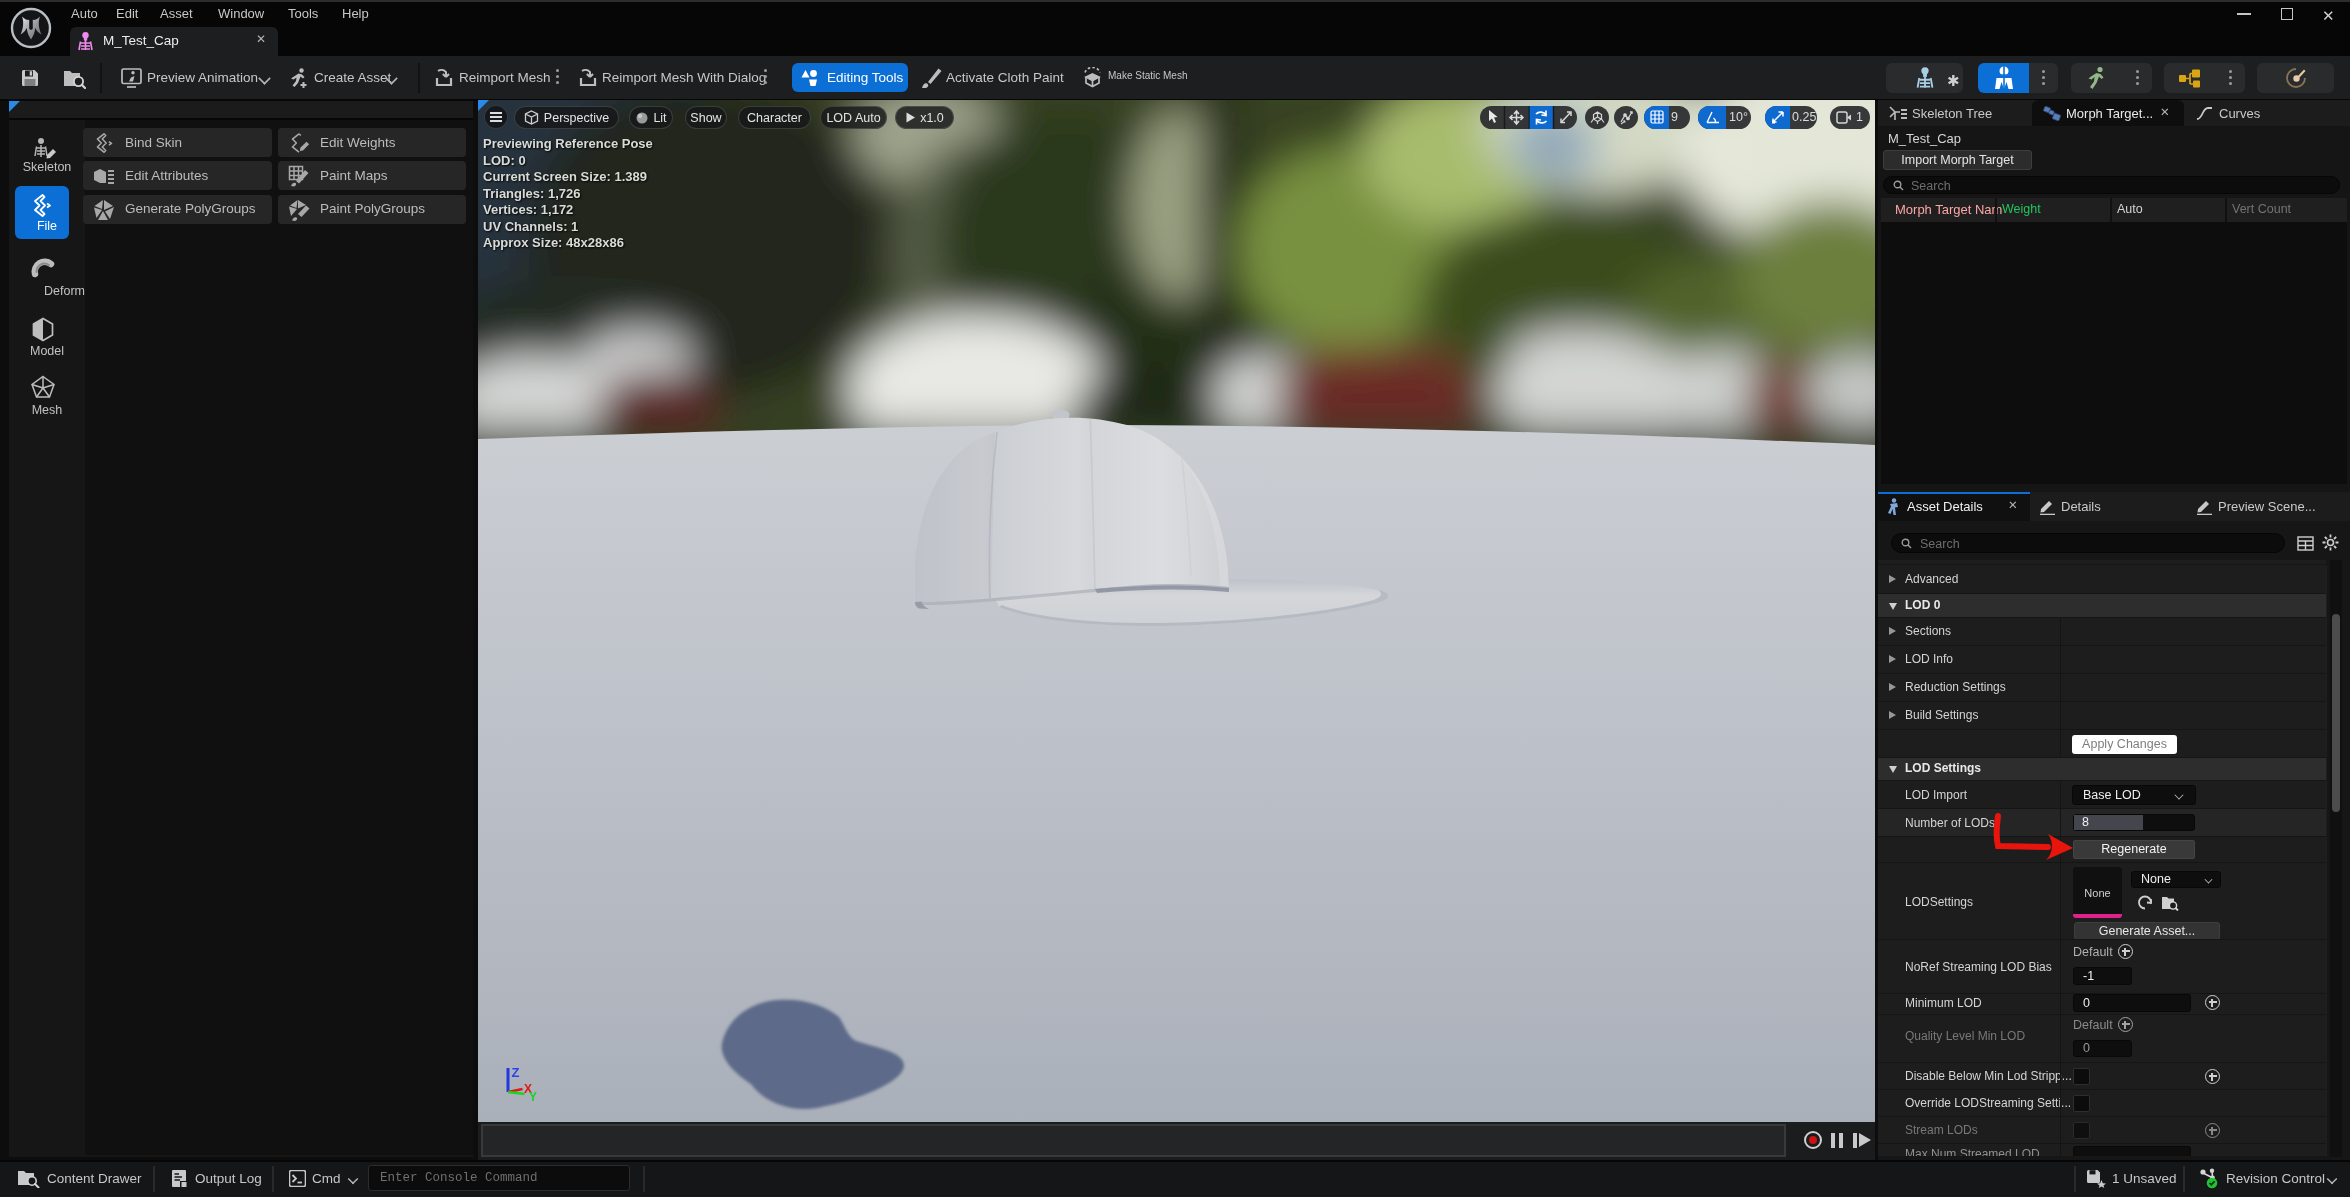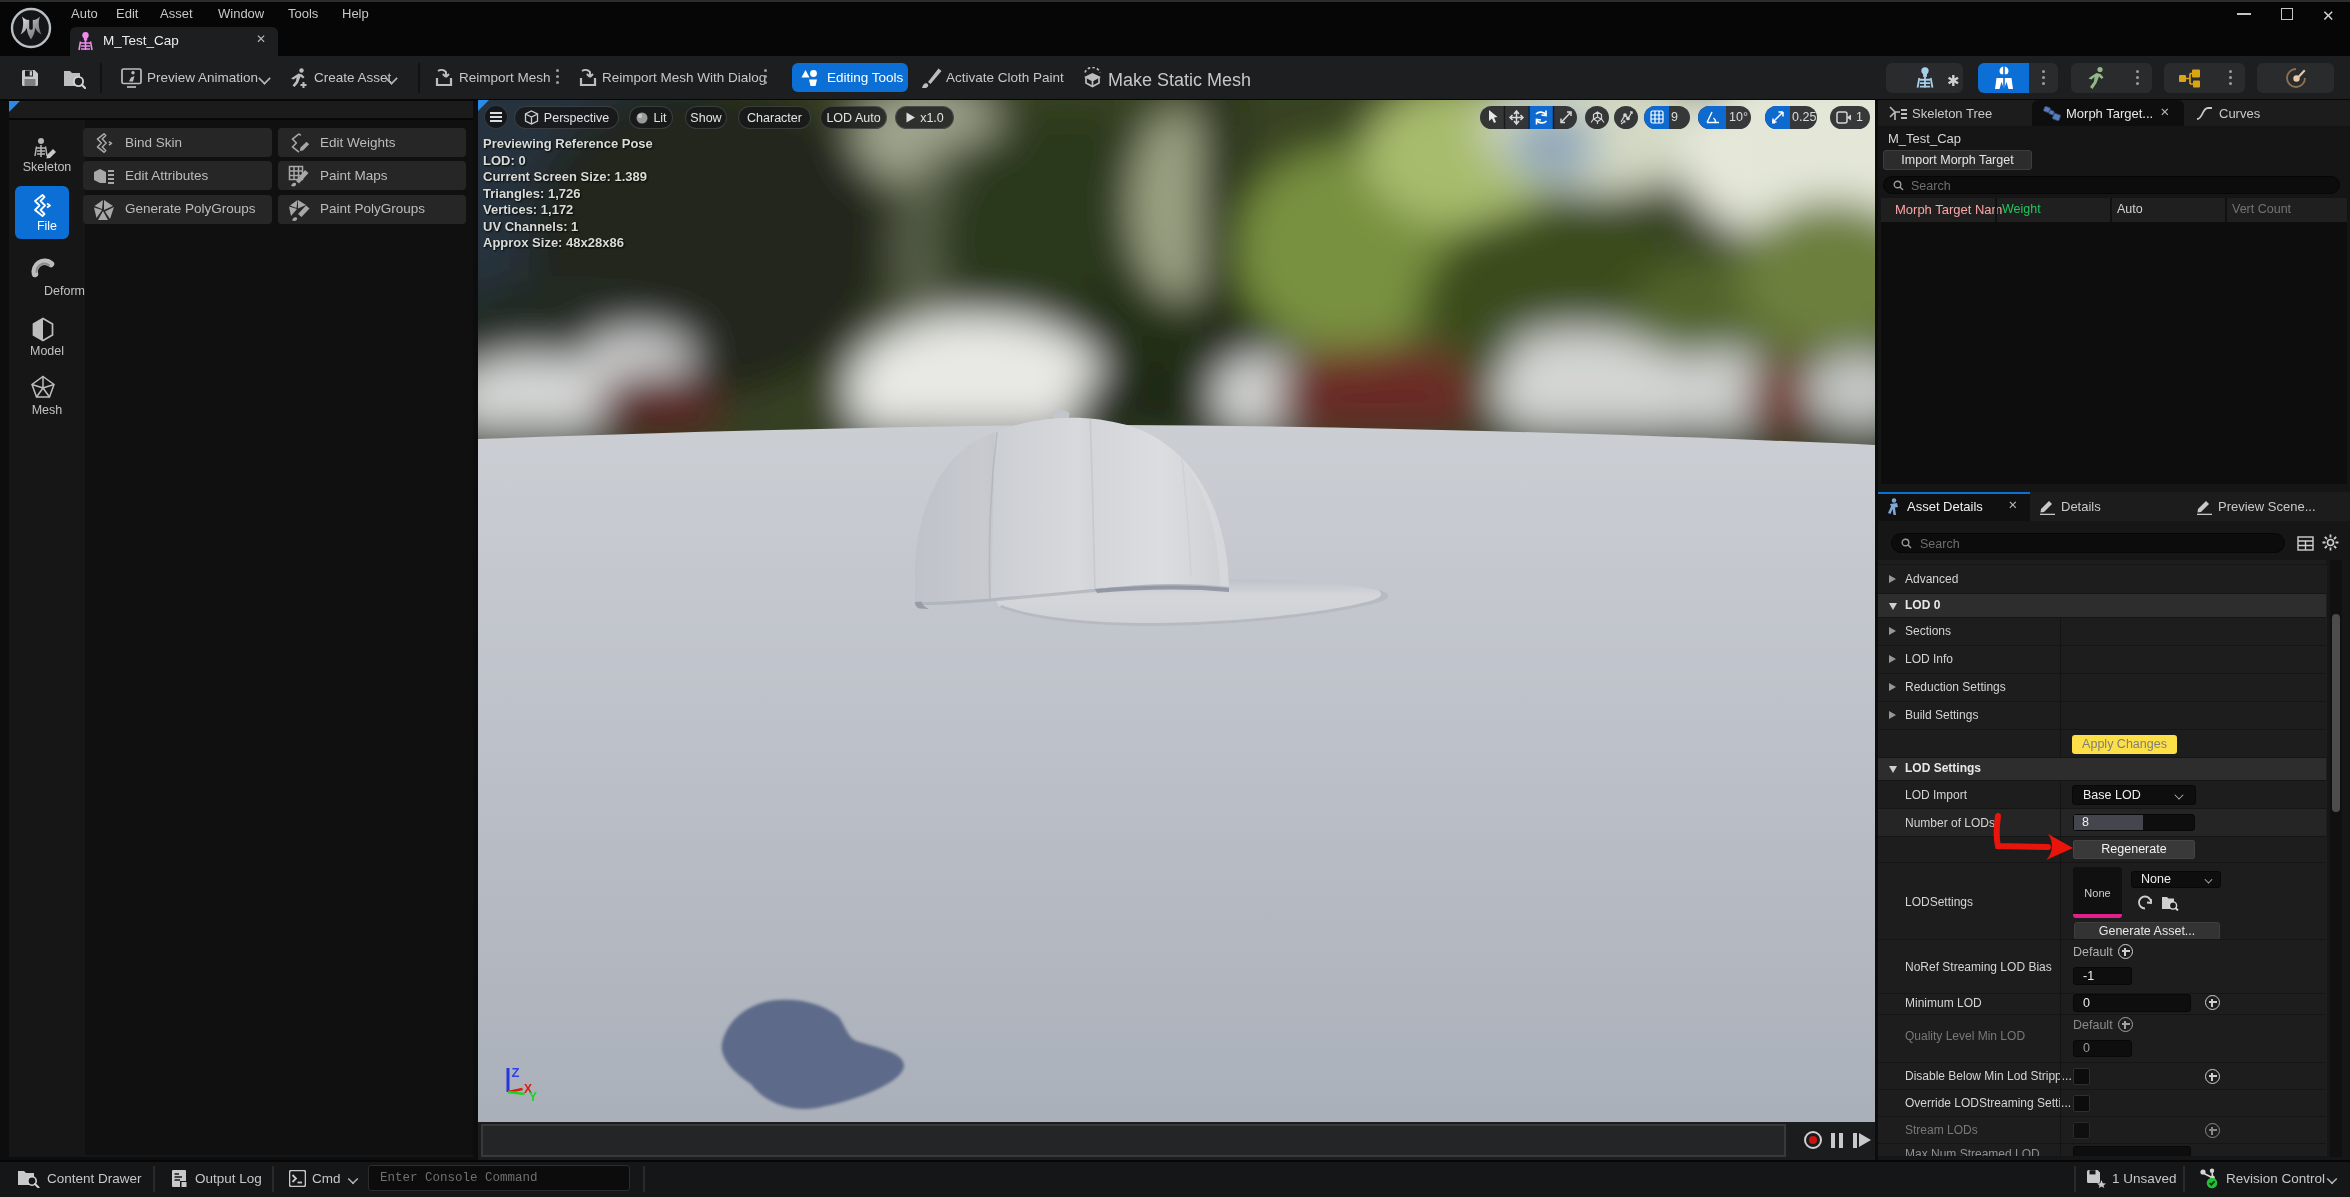--- a/index.html
+++ b/index.html
@@ -126,21 +126,21 @@
 <div class="a txt" style="left:946px;top:70px;font-size:13.5px">Activate Cloth Paint</div>
 
 <svg class="a" style="left:1081px;top:67px" width="23" height="22" viewBox="0 0 23 22">
 <g fill="none" stroke="#bdbdbd" stroke-width="1.7">
 <path d="M11.5 7 L18 10 L11.5 13.5 L5 10 Z" fill="#bdbdbd"></path>
 <path d="M5 10 L5 16 L11.5 19.5 L18 16 L18 10"></path>
 <path d="M11.5 13.5 L11.5 19.5"></path>
 <path d="M4 5.5 A8 8 0 0 1 19 5.5" stroke-dasharray="2.5 2.2"></path>
     </g>
   </svg>
-<div class="a txt" style="left:1108px;top:70px;font-size:18px">Make Static Mesh</div>
+<div class="a txt" style="left:1108px;top:70px;font-size:10px">Make Static Mesh</div>
 
 <div class="a" style="left:1886px;top:63px;width:77px;height:30px;background:#2a2b2d;border-radius:6px"></div>
 <svg class="a" style="left:1915px;top:66px" width="20" height="24" viewBox="0 0 17 21">
 <g stroke="#a8cfe8" stroke-width="1.6" fill="none">
 <circle cx="8.5" cy="4.2" r="3.2" fill="#a8cfe8" stroke="none"></circle>
 <path d="M4 12 L13 12 M4 15 L13 15 M4 18 L13 18 M8.5 9 L8.5 19"></path>
 <path d="M3.5 10.5 L2 19 M13.5 10.5 L15 19"></path>
 </g>
     <rect x="6.8" y="5.5" width="3.4" height="4" fill="#a8cfe8"></rect>
   </svg>
@@ -634,21 +634,21 @@
     <div class="rlab" style="top:6px">Reduction Settings</div>
     <div class="a" style="left:182px;top:0;width:1px;height:28px;background:#141414"></div>
   </div>
 <div class="row" style="top:702px;height:28px">
     <div class="rarr" style="top:9px"></div>
     <div class="rlab" style="top:6px">Build Settings</div>
     <div class="a" style="left:182px;top:0;width:1px;height:28px;background:#141414"></div>
   </div>
 <div class="row" style="top:730px;height:28px">
     <div class="a" style="left:182px;top:0;width:1px;height:28px;background:#141414"></div>
-<div class="a" style="left:194px;top:5px;width:105px;height:19px;background:#fde047;border-radius:3px;text-align:center;color:#7e7e7e;font-size:12.5px;line-height:19px">Apply Changes</div>
+<div class="a" style="left:194px;top:5px;width:105px;height:19px;background:#ffffff;border-radius:3px;text-align:center;color:#7e7e7e;font-size:12.5px;line-height:19px">Apply Changes</div>
   </div>
 <div class="row" style="top:758px;height:23px;background:#2d2d2d">
 <div class="a" style="left:11px;top:8px;width:0;height:0;border-top:7px solid #cfcfcf;border-left:4.5px solid transparent;border-right:4.5px solid transparent"></div>
 <div class="rlab" style="top:3px;font-weight:bold;color:#e8e8e8">LOD Settings</div>
   </div>
 <div class="row" style="top:781px;height:28px">
     <div class="rlab" style="top:7px">LOD Import</div>
     <div class="a" style="left:182px;top:0;width:1px;height:28px;background:#141414"></div>
 <div class="inp" style="left:194px;top:4px;width:124px;height:20px;line-height:18px;padding-left:10px">Base LOD</div>
 <div class="a" style="left:297px;top:10px;width:7px;height:7px;border-right:1.7px solid #c5c5c5;border-bottom:1.7px solid #c5c5c5;transform:rotate(45deg) scale(.8)"></div>

